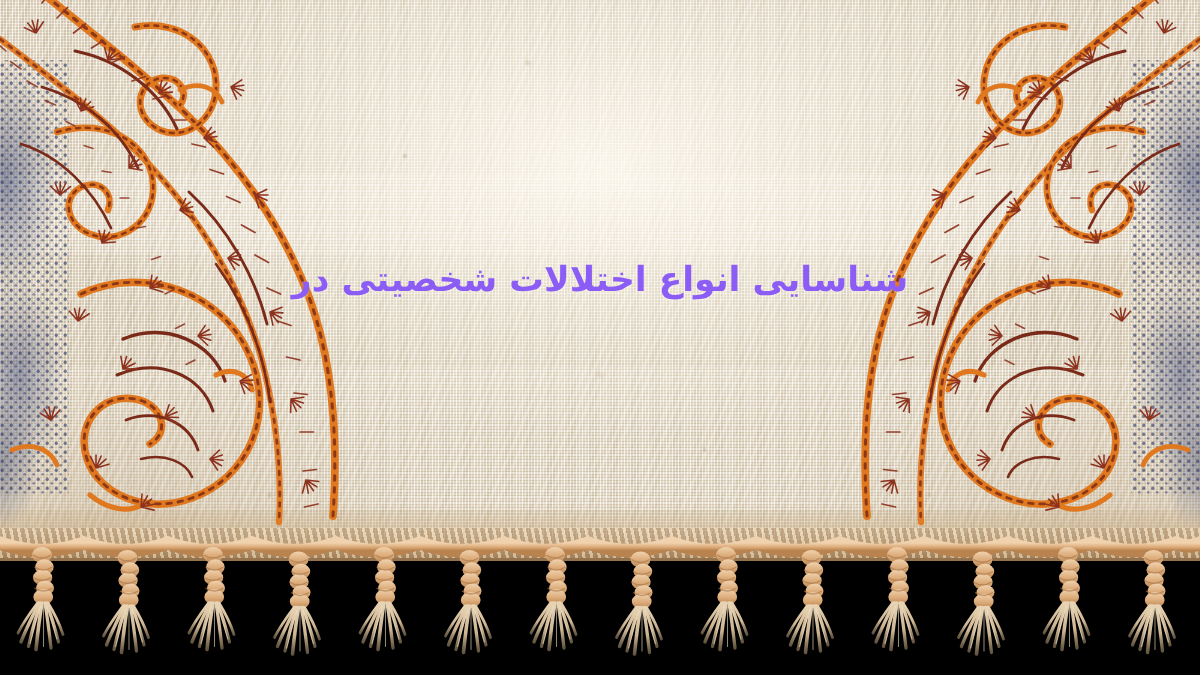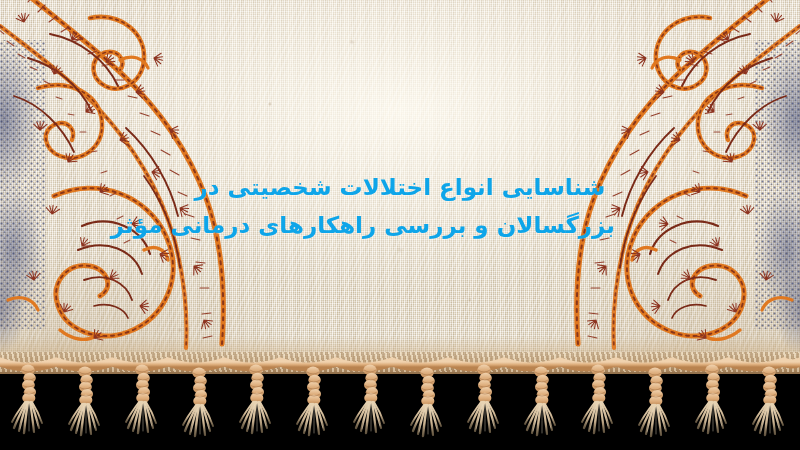--- a/index.html
+++ b/index.html
@@ -63,21 +63,21 @@
   .orn svg{display:block;width:100%;height:100%;}
   .orn-left{left:-6px;}
   .orn-right{right:-6px;transform:scaleX(-1);}
 
   
   .title-block{
     position:absolute;left:50%;top:168px;transform:translateX(-50%);
     width:430px;text-align:center;direction:rtl;z-index:6;
   }
   .title-line{
-    color:#0ea5e9;font-weight:bold;font-size:23px;line-height:38px;
+    color:#8b5cf6;font-weight:bold;font-size:23px;line-height:38px;
     letter-spacing:0px;white-space:nowrap;
     text-shadow:0 1px 0 rgba(255,250,240,.30);
   }
 
   
   .fringe{position:absolute;left:0;top:352px;width:800px;height:98px;z-index:5;}
   .fringe svg{display:block;width:100%;height:100%;}
 </style>
 </head>
 <body>
@@ -263,21 +263,20 @@
       <g stroke="#8d3320" stroke-width="1.05" stroke-linecap="round" fill="none" opacity=".85">
         <path d="M10,34 l-7,-6 M20,46 l-7,-5 M31,58 l-7,-4 M43,70 l-7,-3 M56,84 l-6,-3
                  M68,99 l-6,-2 M80,115 l-6,-1 M92,132 l-6,0 M103,151 l-6,1 M113,171 l-6,2
                  M122,193 l-6,3 M129,216 l-6,3 M136,240 l-6,3"></path>
       </g>
     </svg>
   </div>
 
   <div class="title-block">
     <div class="title-line">شناسایی انواع اختلالات شخصیتی در</div>
-    <div class="title-line">بزرگسالان و بررسی راهکارهای درمانی مؤثر</div>
   </div>
 
   <div class="fringe">
     <svg viewBox="0 0 800 98" xmlns="http://www.w3.org/2000/svg" preserveAspectRatio="none">
       <defs>
         <linearGradient id="cord" x1="0" y1="0" x2="0" y2="1">
           <stop offset="0%" stop-color="#f0d2ae"></stop>
           <stop offset="55%" stop-color="#dcab79"></stop>
           <stop offset="100%" stop-color="#b9834f"></stop>
         </linearGradient>

